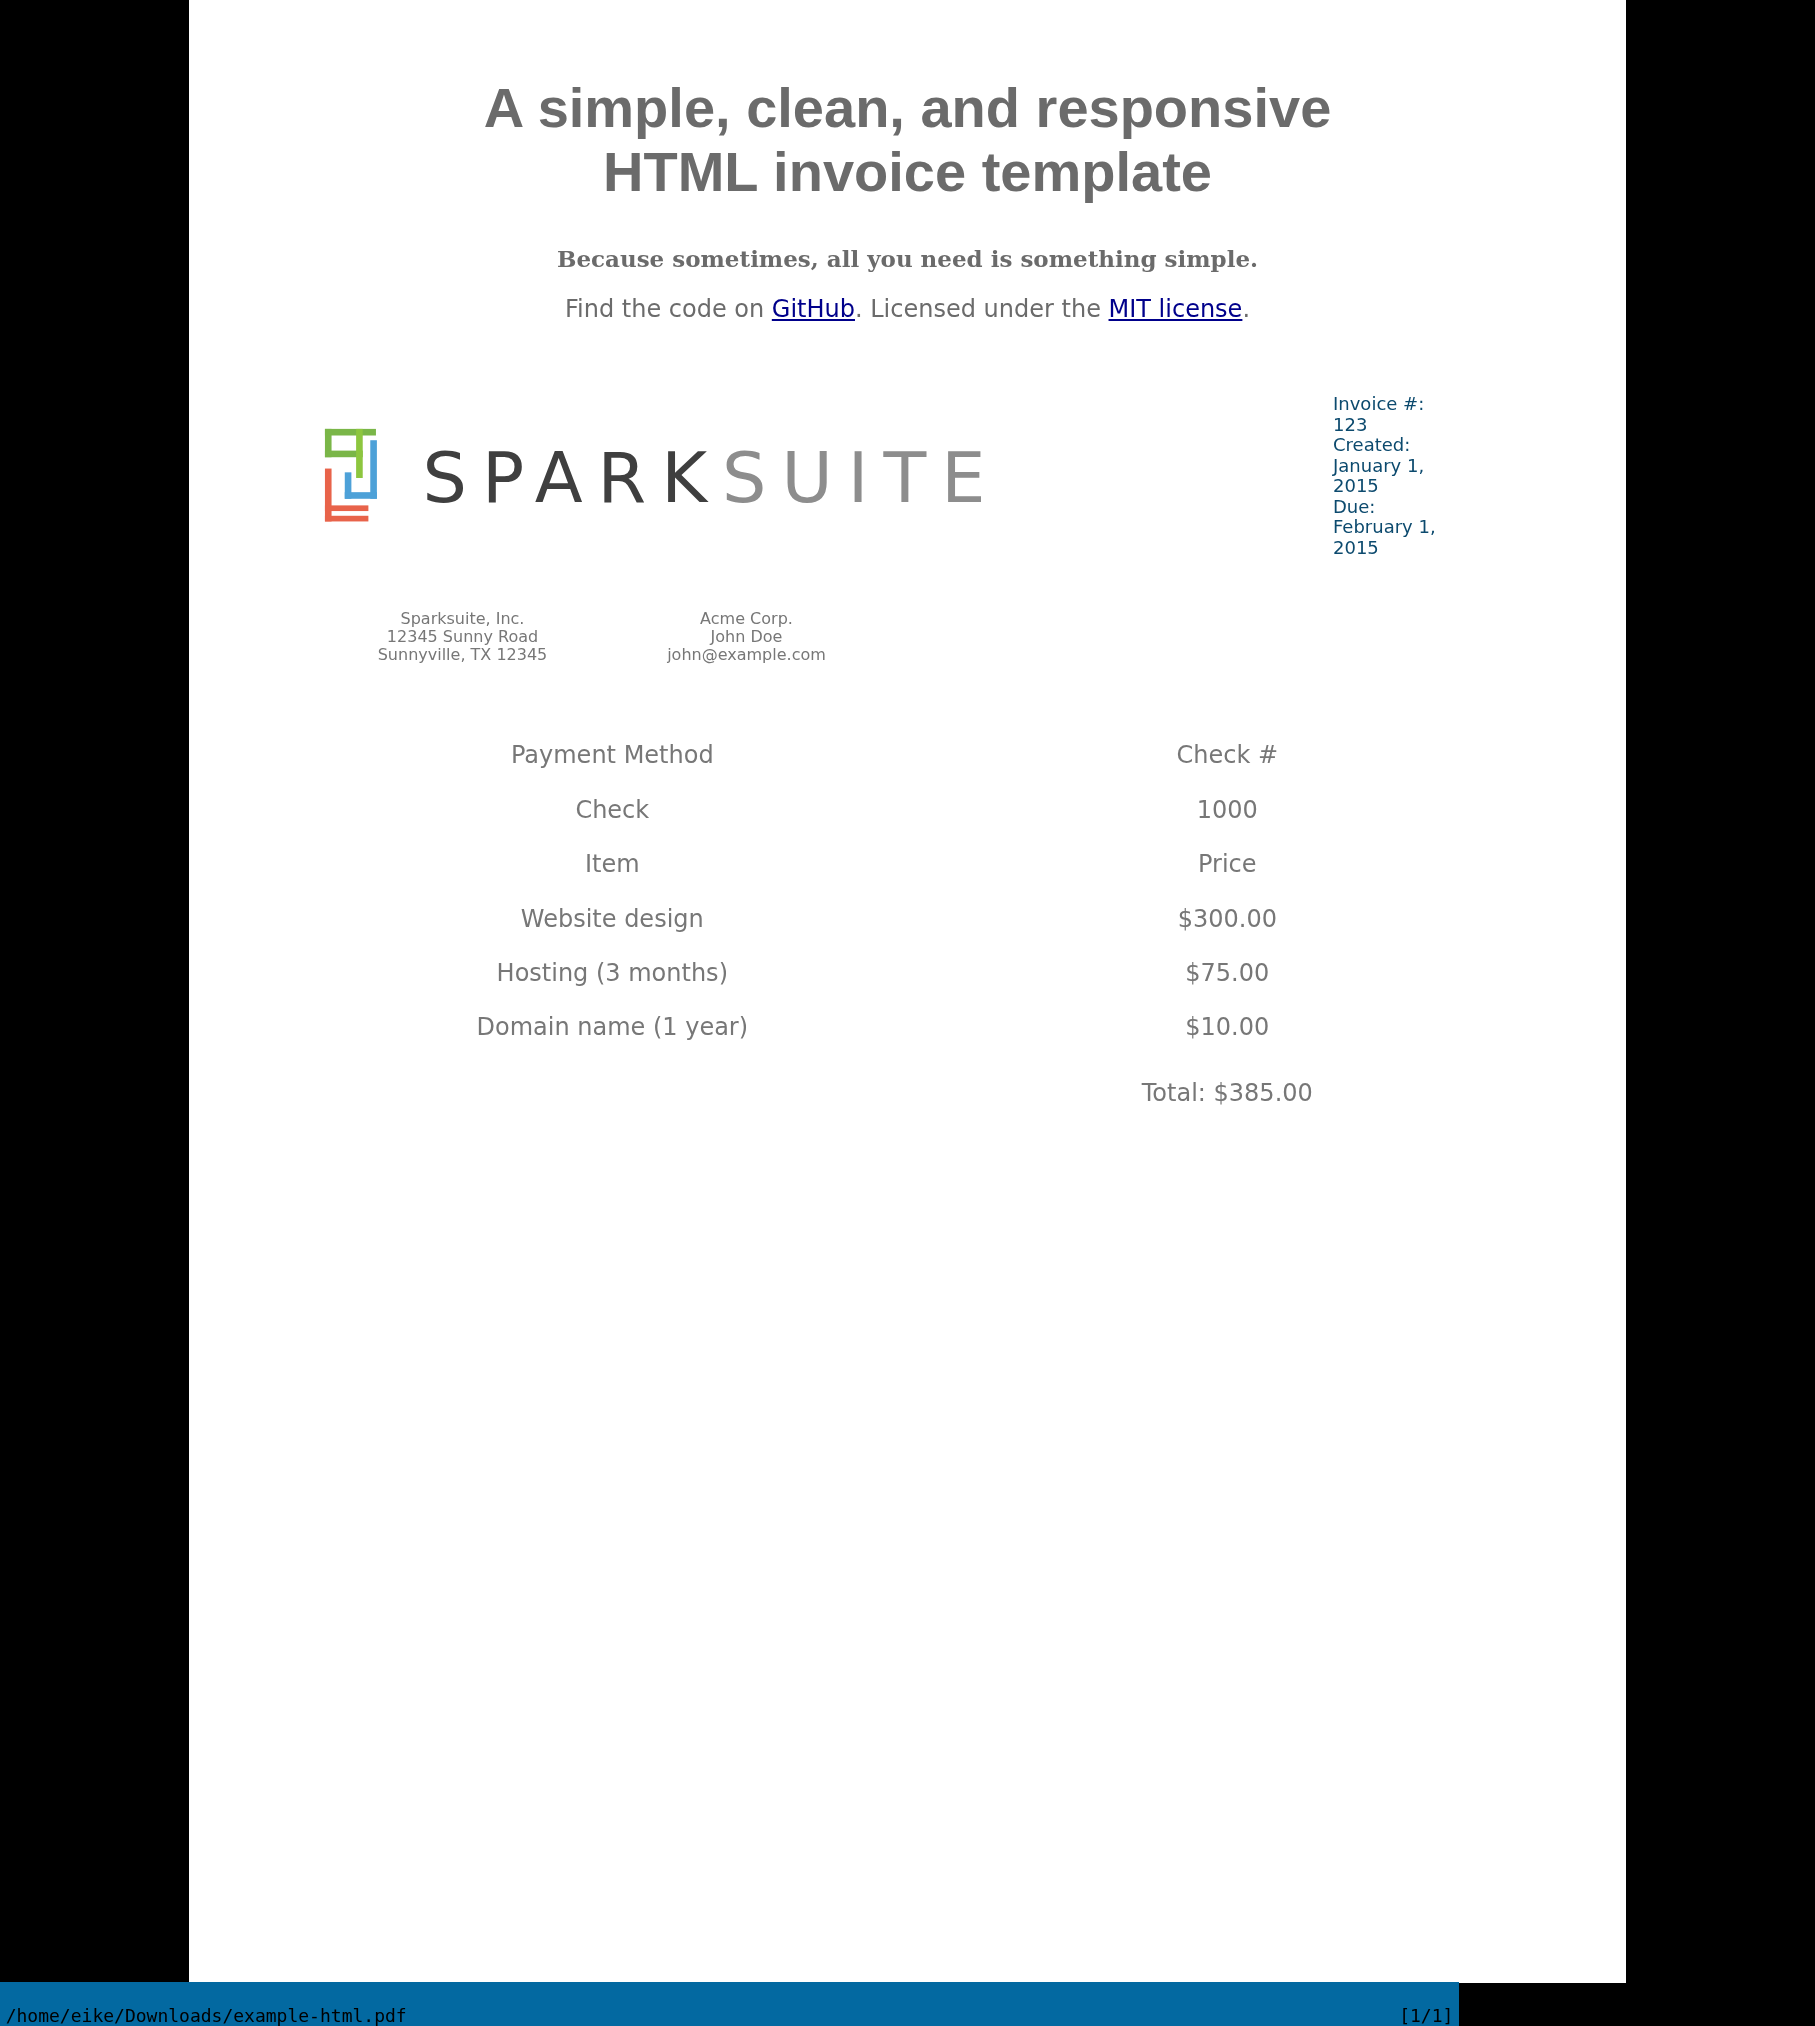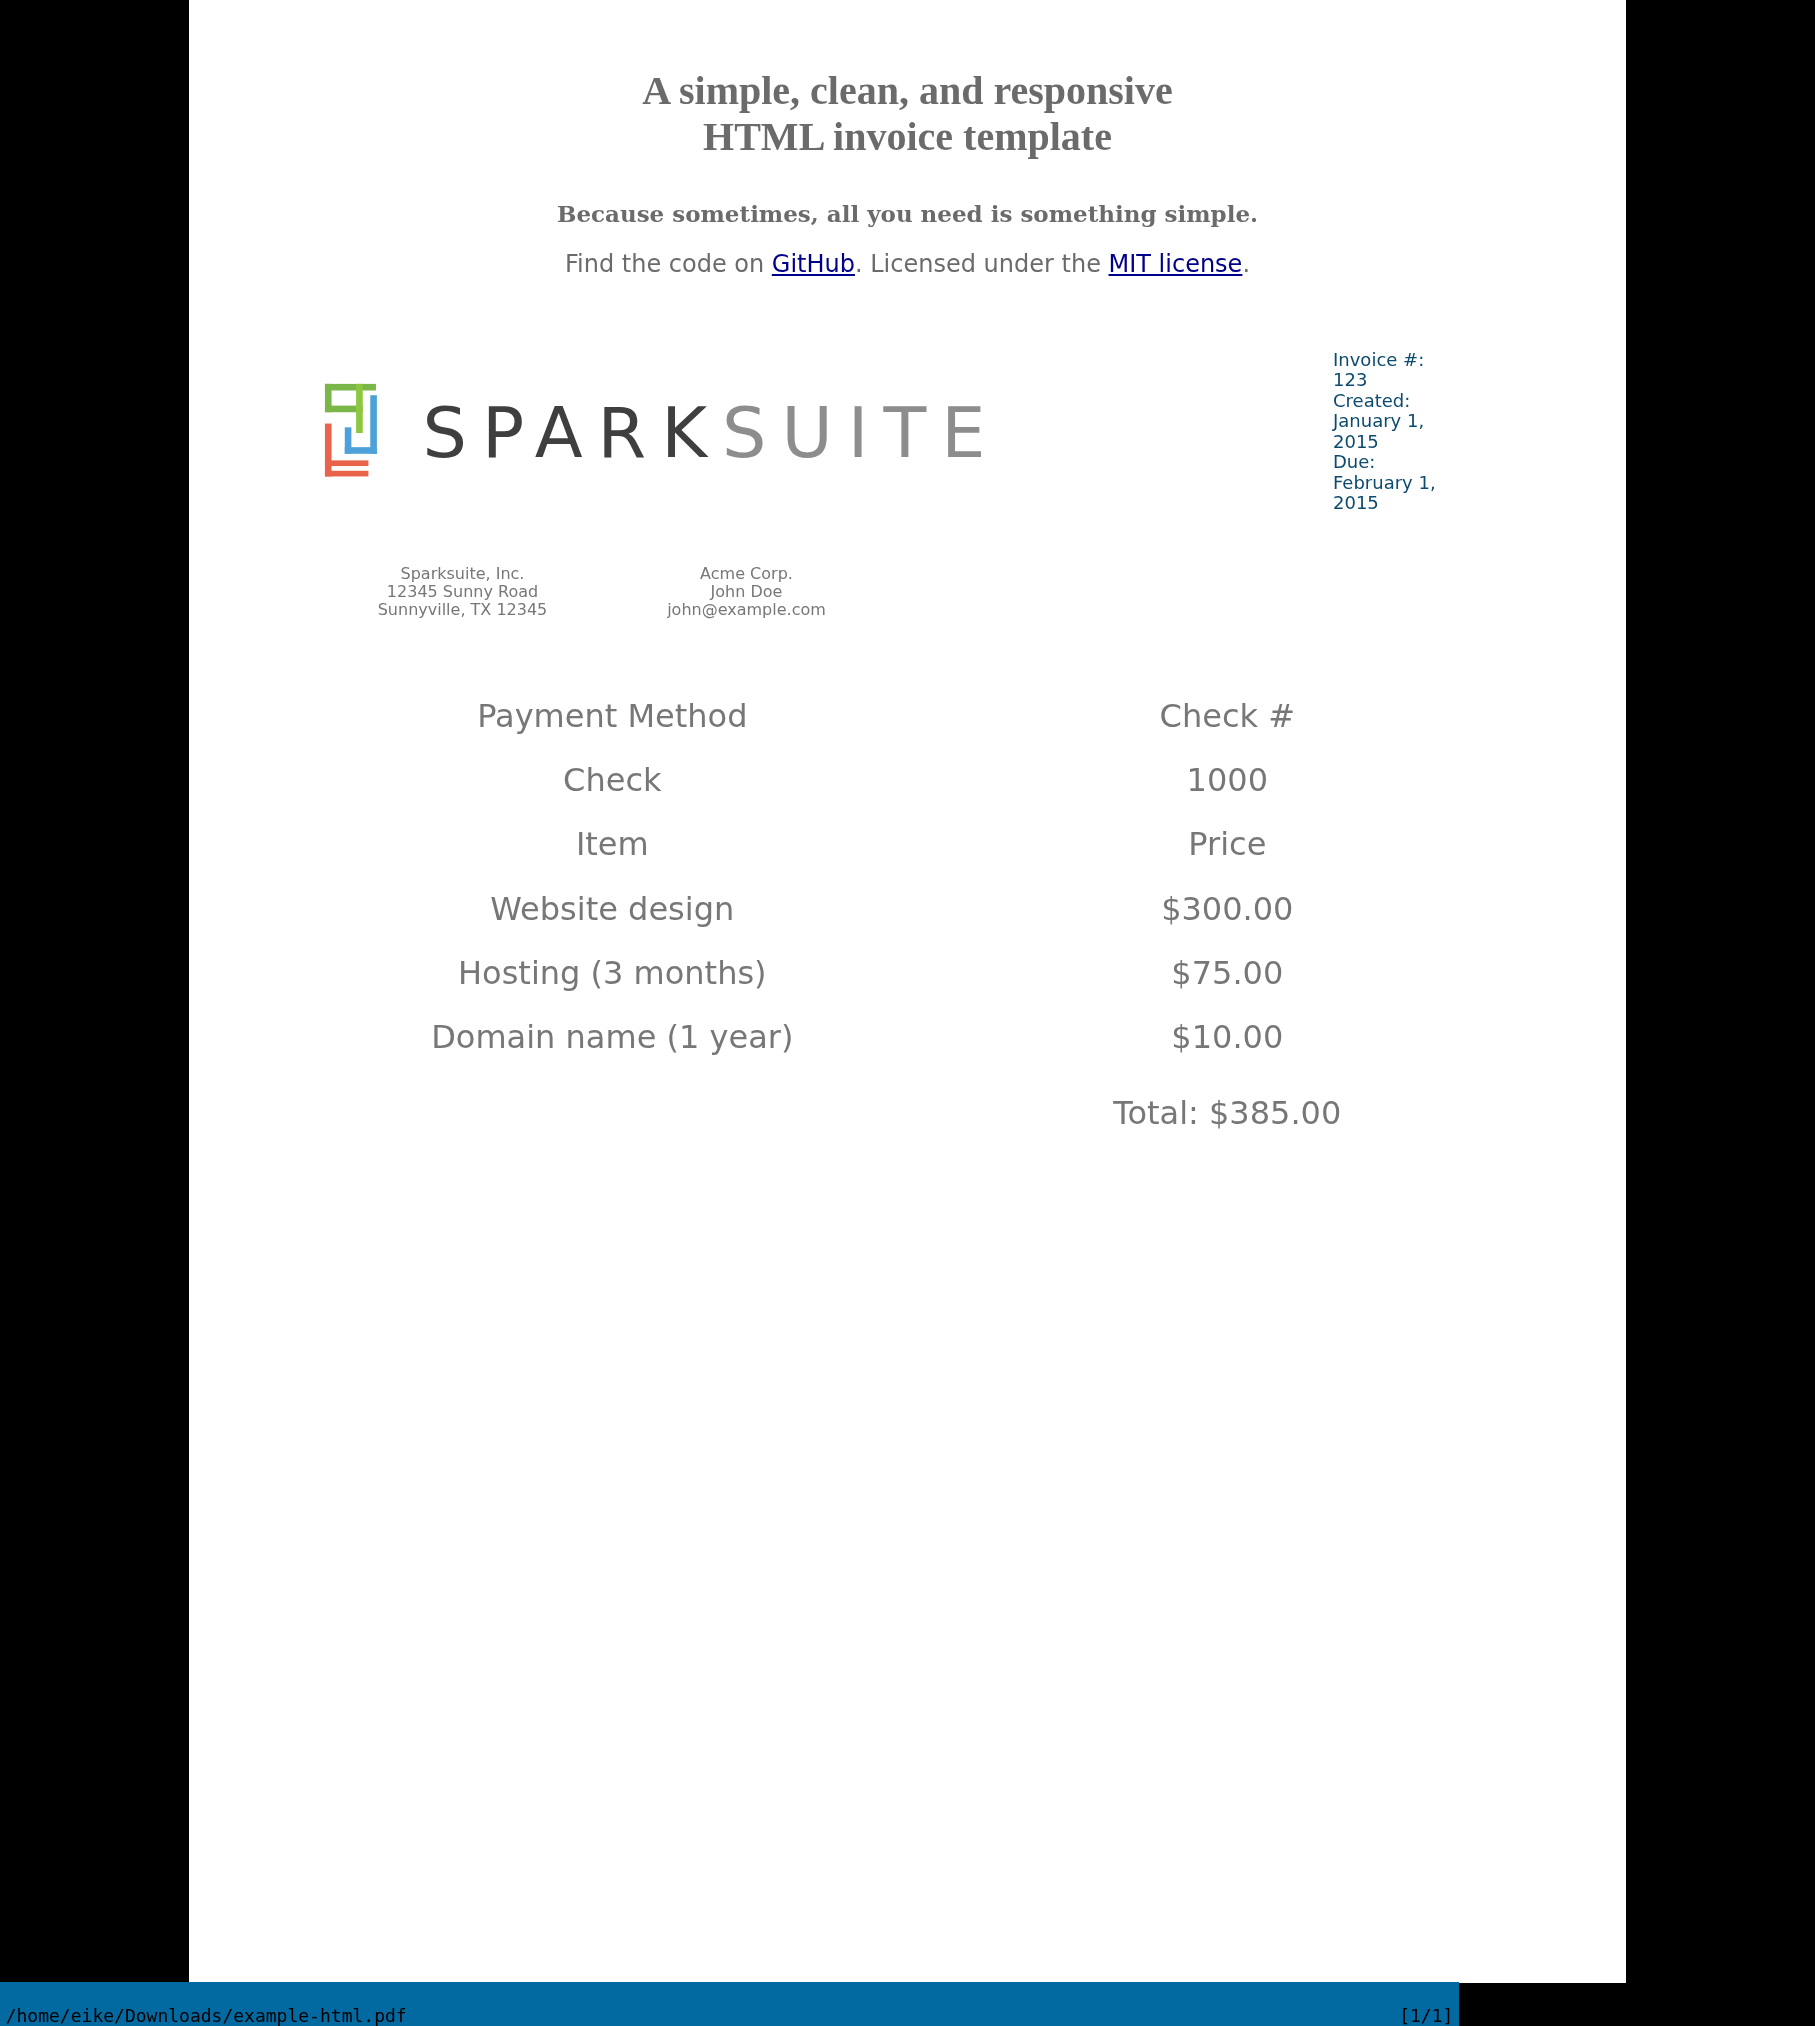--- a/index.html
+++ b/index.html
@@ -30,27 +30,27 @@
     overflow: hidden;
   }
 
   .page-inner {
     width: 1230px;
     margin: 0 auto;
     padding-top: 66px;
   }
 
   h1.doc-title {
-    font-family: Liberation Serif, serif;
+    font-family: Liberation Sans, sans-serif;
     font-weight: bold;
-    font-size: 40px;
+    font-size: 56px;
     line-height: 1.15;
     text-align: center;
     color: #6b6b6b;
-    margin: 2px;
+    margin: 10px;
     padding: 0 38px;
   }
 
   .tagline {
     font-family: "DejaVu Serif", serif;
     font-weight: bold;
     font-size: 23px;
     text-align: center;
     color: #6b6b6b;
     margin-top: 40px;
@@ -126,21 +126,21 @@
   .addr-col {
     text-align: center;
   }
   .addr-col.seller { width: 284px; }
   .addr-col.buyer { width: 284px; }
 
   .inv-table {
     margin-top: 64px;
     width: 100%;
     border-collapse: collapse;
-    font-size: 32px;
+    font-size: 24px;
     color: #777777;
   }
   .inv-table td {
     padding: 13.2px 0;
     text-align: center;
     vertical-align: middle;
   }
   .inv-table td.c1 { width: 52%; }
   .inv-table td.c2 { width: 48%; }
   .inv-table tr.total td { padding-top: 24.6px; }

